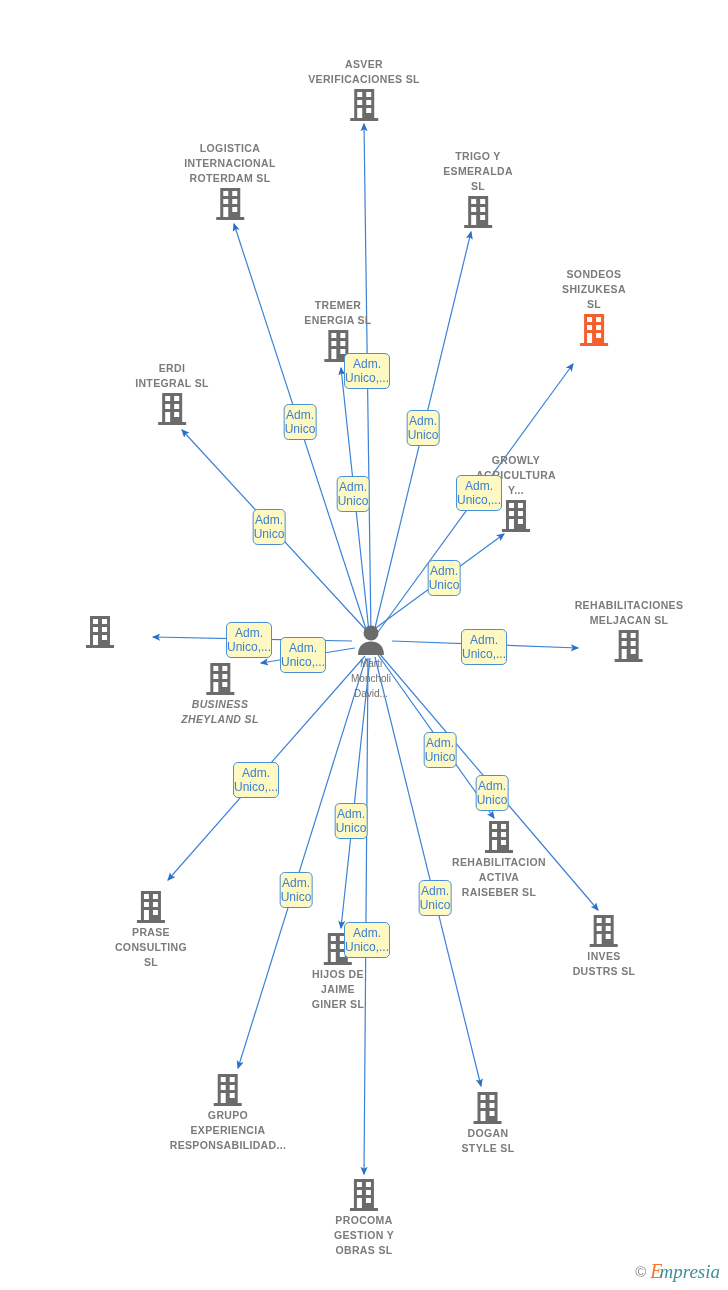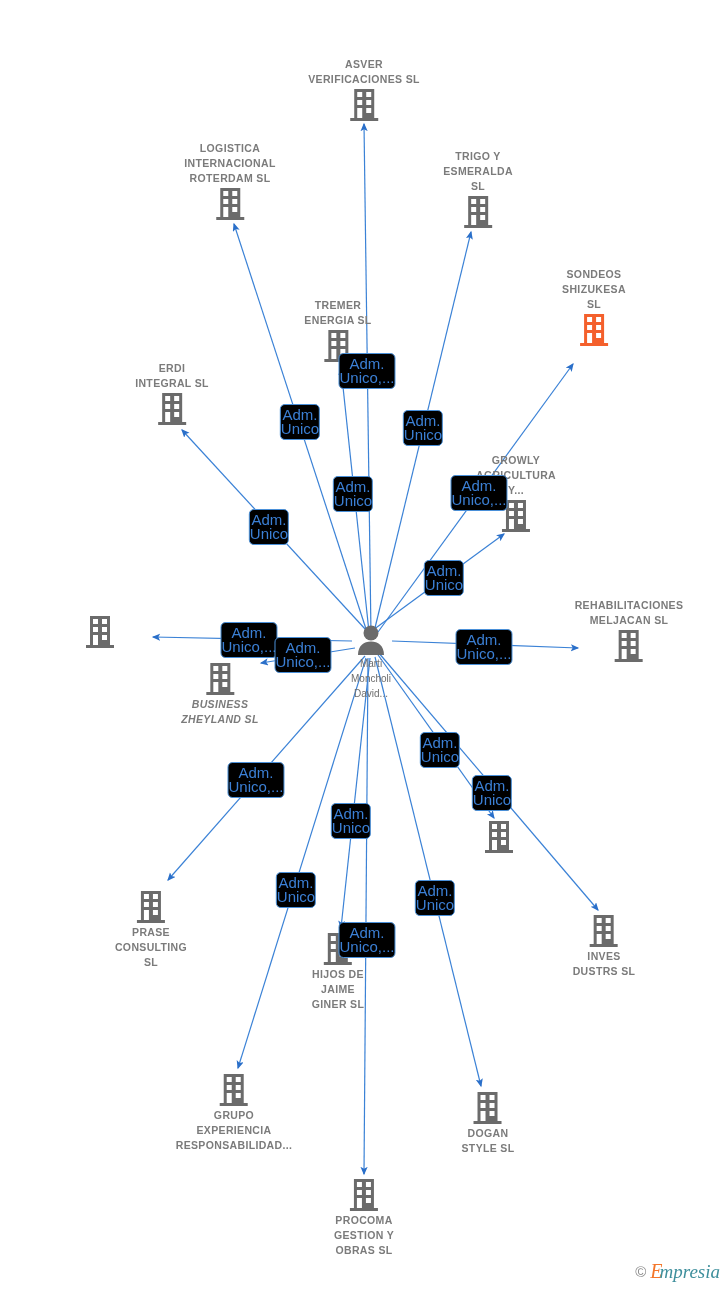--- a/index.html
+++ b/index.html
@@ -15,22 +15,22 @@
   .node-label{
     font-size:10.5px;line-height:15px;color:#7b7b7b;
     letter-spacing:.35px;white-space:pre-line;margin-top:1px;
     font-weight:bold;
   }
   .node.highlight .node-label{color:#7b7b7b;}
   .node.center .node-label{font-weight:normal;font-size:10px;color:#6e6e6e;letter-spacing:0;}
   .node.above .node-label{margin-top:16px;margin-bottom:1px;}
   .elabel{
     position:absolute;transform:translate(-50%,-50%);
-    background:#000000;border:1.4px solid #4a90d9;border-radius:5px;
-    color:#3b7fd4;font-size:15px;line-height:14px;
+    background:#fef9c3;border:1.4px solid #4a90d9;border-radius:5px;
+    color:#3b7fd4;font-size:12px;line-height:14px;
     padding:3px 0;text-align:center;white-space:pre-line;
     box-sizing:border-box;
   }
   .watermark{
     position:absolute;right:8px;bottom:8px;
     display:flex;align-items:center;gap:4px;
   }
   .wm-c{color:#8a8a8a;font-size:15px;line-height:15px;}
   .wm-e{color:#f4762a;font-family:"Liberation Serif","DejaVu Serif",serif;
         font-style:italic;font-size:20px;line-height:20px;}
@@ -183,21 +183,23 @@
 ZHEYLAND  SL</div></div>
     <div class="node" style="left: 499px; top: 820px;"><span><svg class="node-icon" width="30" height="34" viewBox="0 0 30 34" xmlns="http://www.w3.org/2000/svg" aria-hidden="true">
           <rect x="5" y="1" width="20" height="29" fill="#6b6b6b"></rect>
           <rect x="8" y="4" width="5" height="5" fill="#fff"></rect>
           <rect x="17" y="4" width="5" height="5" fill="#fff"></rect>
           <rect x="8" y="12" width="5" height="5" fill="#fff"></rect>
           <rect x="17" y="12" width="5" height="5" fill="#fff"></rect>
           <rect x="17" y="20" width="5" height="5" fill="#fff"></rect>
           <rect x="8" y="20" width="5" height="10" fill="#fff"></rect>
           <rect x="1" y="30" width="28" height="3" fill="#6b6b6b"></rect>
-        </svg></span></div>
+        </svg></span><div class="node-label">REHABILITACION
+ACTIVA
+RAISEBER  SL</div></div>
     <div class="node" style="left: 151px; top: 890px;"><span><svg class="node-icon" width="30" height="34" viewBox="0 0 30 34" xmlns="http://www.w3.org/2000/svg" aria-hidden="true">
           <rect x="5" y="1" width="20" height="29" fill="#6b6b6b"></rect>
           <rect x="8" y="4" width="5" height="5" fill="#fff"></rect>
           <rect x="17" y="4" width="5" height="5" fill="#fff"></rect>
           <rect x="8" y="12" width="5" height="5" fill="#fff"></rect>
           <rect x="17" y="12" width="5" height="5" fill="#fff"></rect>
           <rect x="17" y="20" width="5" height="5" fill="#fff"></rect>
           <rect x="8" y="20" width="5" height="10" fill="#fff"></rect>
           <rect x="1" y="30" width="28" height="3" fill="#6b6b6b"></rect>
         </svg></span><div class="node-label">PRASE
@@ -219,21 +221,21 @@
           <rect x="8" y="4" width="5" height="5" fill="#fff"></rect>
           <rect x="17" y="4" width="5" height="5" fill="#fff"></rect>
           <rect x="8" y="12" width="5" height="5" fill="#fff"></rect>
           <rect x="17" y="12" width="5" height="5" fill="#fff"></rect>
           <rect x="17" y="20" width="5" height="5" fill="#fff"></rect>
           <rect x="8" y="20" width="5" height="10" fill="#fff"></rect>
           <rect x="1" y="30" width="28" height="3" fill="#6b6b6b"></rect>
         </svg></span><div class="node-label">HIJOS DE
 JAIME
 GINER SL</div></div>
-    <div class="node" style="left: 234px; top: 1073px;"><span><svg class="node-icon" width="30" height="34" viewBox="0 0 30 34" xmlns="http://www.w3.org/2000/svg" aria-hidden="true">
+    <div class="node" style="left: 228px; top: 1073px;"><span><svg class="node-icon" width="30" height="34" viewBox="0 0 30 34" xmlns="http://www.w3.org/2000/svg" aria-hidden="true">
           <rect x="5" y="1" width="20" height="29" fill="#6b6b6b"></rect>
           <rect x="8" y="4" width="5" height="5" fill="#fff"></rect>
           <rect x="17" y="4" width="5" height="5" fill="#fff"></rect>
           <rect x="8" y="12" width="5" height="5" fill="#fff"></rect>
           <rect x="17" y="12" width="5" height="5" fill="#fff"></rect>
           <rect x="17" y="20" width="5" height="5" fill="#fff"></rect>
           <rect x="8" y="20" width="5" height="10" fill="#fff"></rect>
           <rect x="1" y="30" width="28" height="3" fill="#6b6b6b"></rect>
         </svg></span><div class="node-label">GRUPO
 EXPERIENCIA

